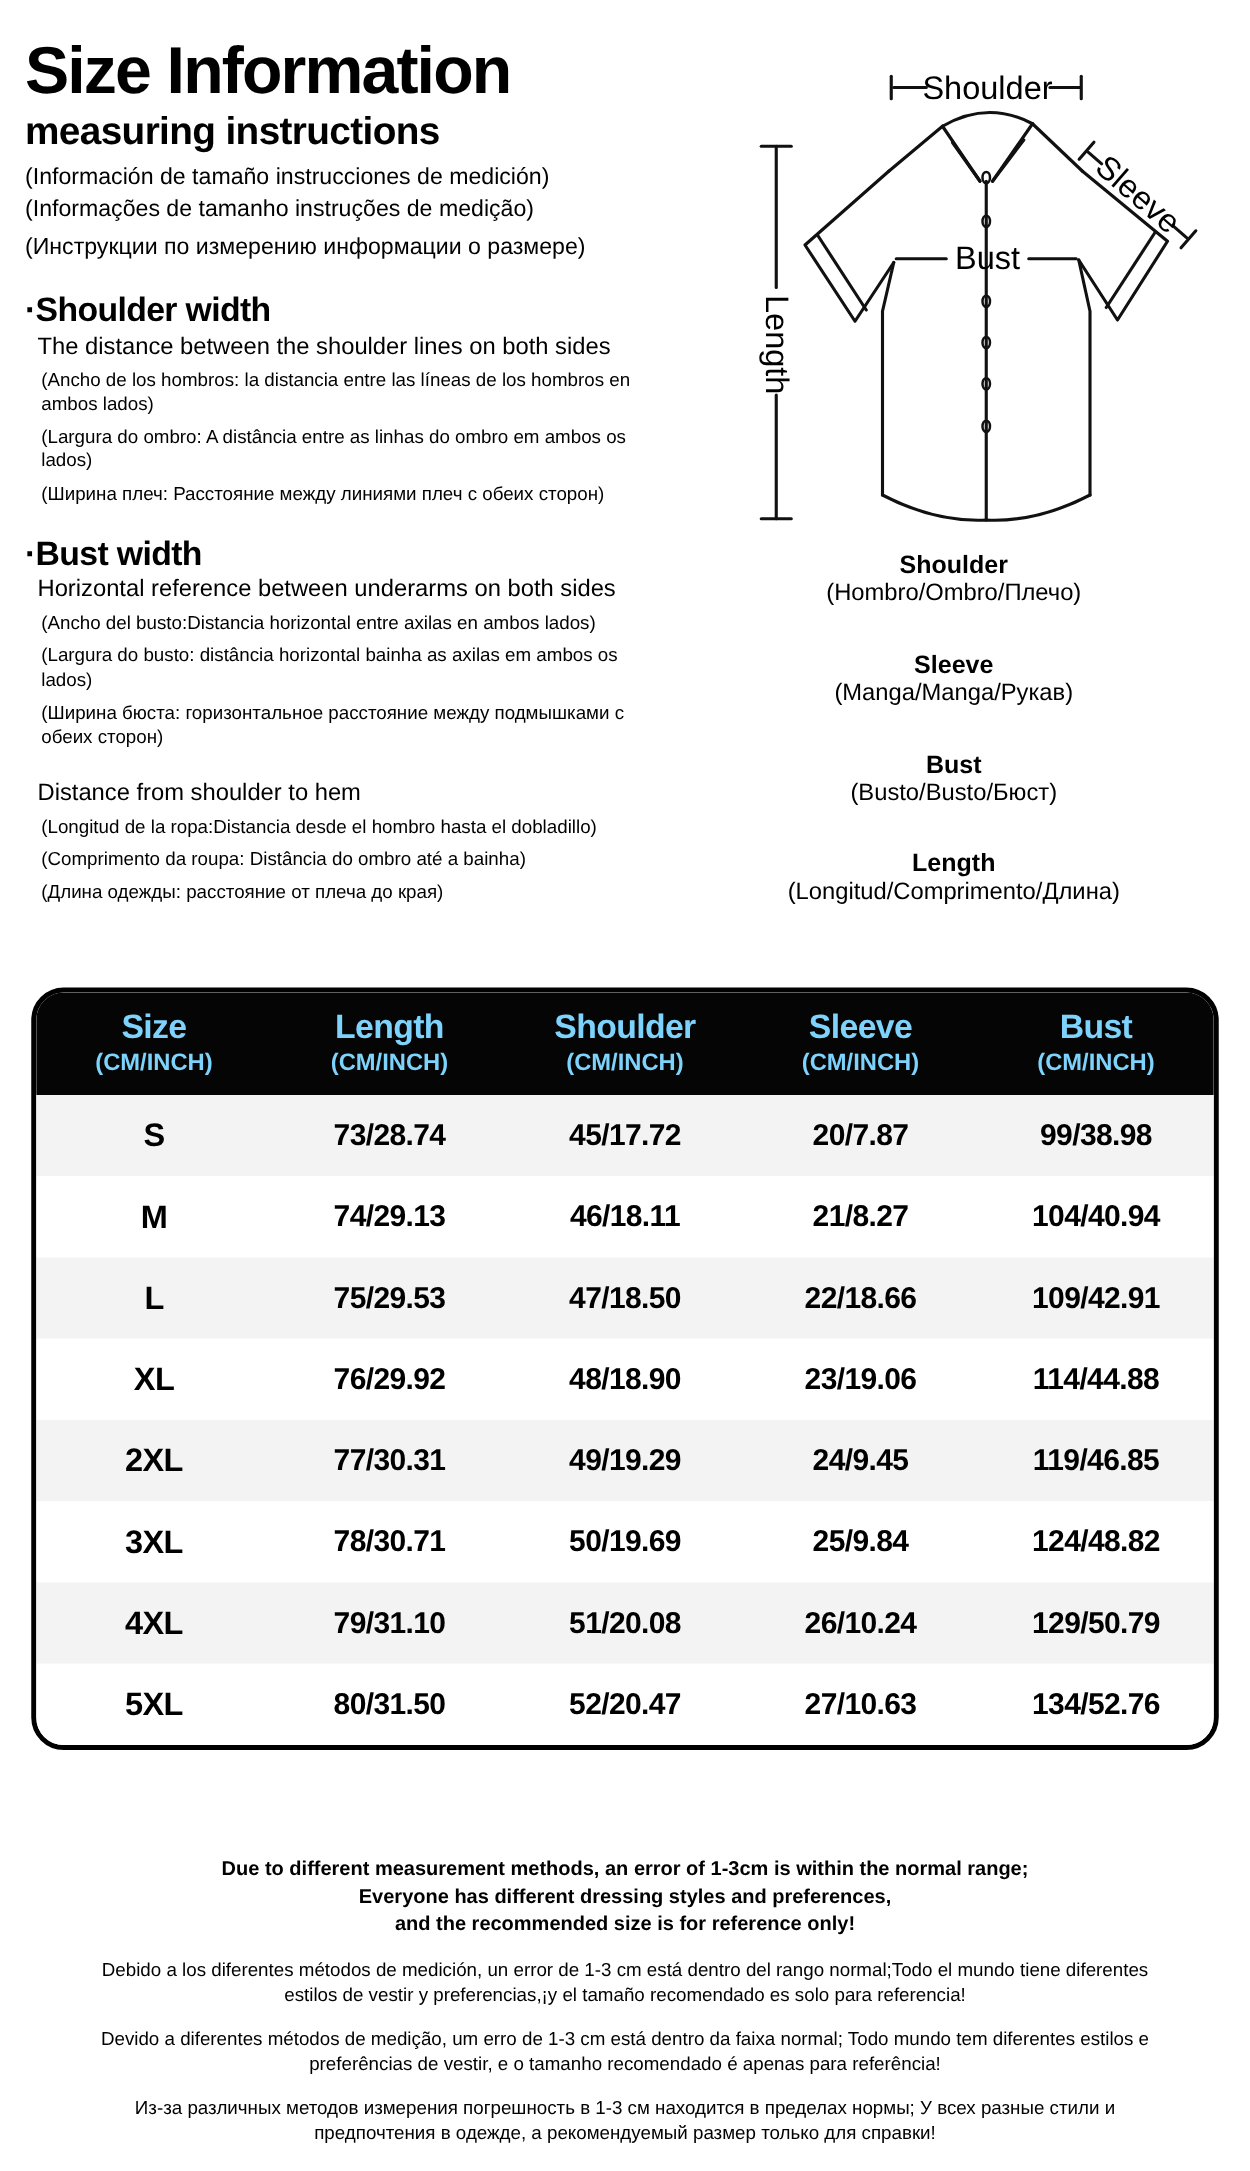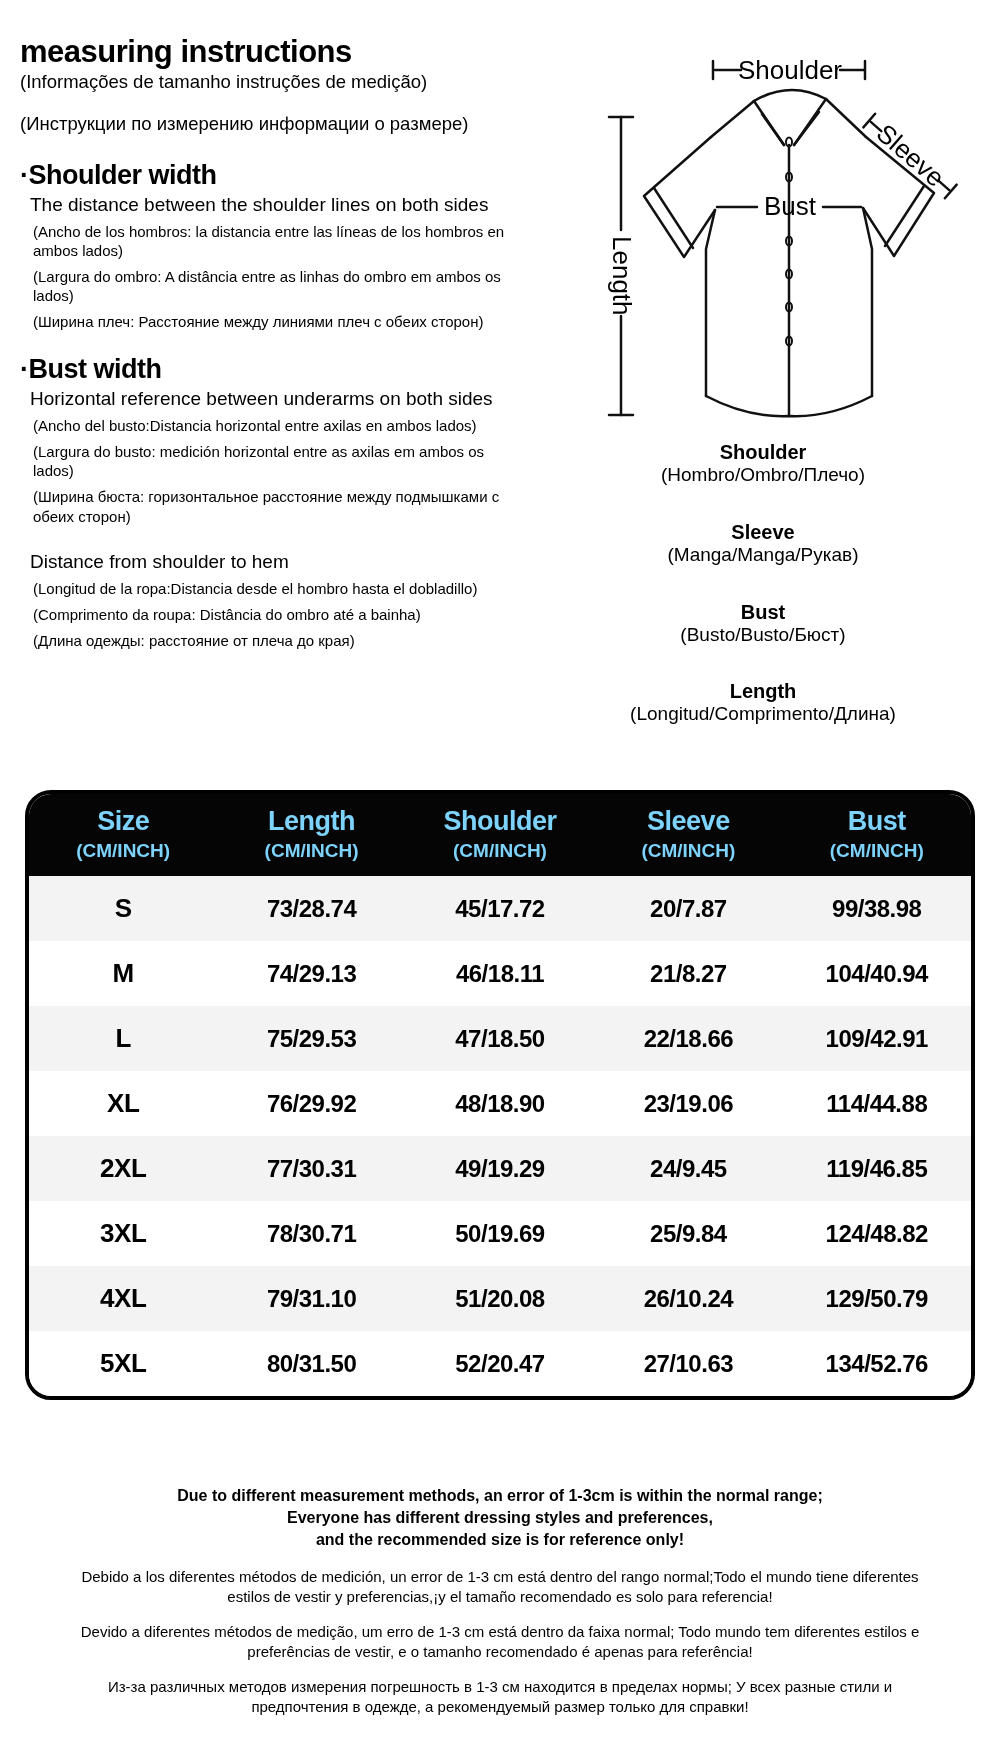--- a/index.html
+++ b/index.html
@@ -42,37 +42,39 @@
   .note-line { font-size:16px; font-weight:bold; line-height:1.38; }
   .foot-trans { font-size:15px; line-height:1.3; margin:16px 70px 0 70px; }
 </style>
 </head>
 <body>
 
 <div class="page">
 
   <div class="top">
     <div class="left-col">
+      <h1 class="title">Size Information</h1>
       <h2 class="subtitle">measuring instructions</h2>
+      <p class="hdr-trans">(Información de tamaño instrucciones de medición)</p>
       <p class="hdr-trans" style="margin-top:0;">(Informações de tamanho instruções de medição)</p>
-      <p class="hdr-trans" style="margin-top:16px;">(Инструкции по измерению информации о размере)</p>
+      <p class="hdr-trans" style="margin-top:4px;">(Инструкции по измерению информации о размере)</p>
 
       <div class="sec">
         <h3 class="sec-title">·Shoulder width</h3>
         <p class="sec-sub">The distance between the shoulder lines on both sides</p>
         <p class="sec-trans">(Ancho de los hombros: la distancia entre las líneas de los hombros en ambos lados)</p>
         <p class="sec-trans">(Largura do ombro: A distância entre as linhas do ombro em ambos os lados)</p>
         <p class="sec-trans">(Ширина плеч: Расстояние между линиями плеч с обеих сторон)</p>
       </div>
 
       <div class="sec">
         <h3 class="sec-title">·Bust width</h3>
         <p class="sec-sub">Horizontal reference between underarms on both sides</p>
         <p class="sec-trans">(Ancho del busto:Distancia horizontal entre axilas en ambos lados)</p>
-        <p class="sec-trans">(Largura do busto: medición horizontal entre as axilas em ambos os lados)</p>
+        <p class="sec-trans">(Largura do busto: distância horizontal bainha as axilas em ambos os lados)</p>
         <p class="sec-trans">(Ширина бюста: горизонтальное расстояние между подмышками с обеих сторон)</p>
       </div>
 
       <div class="sec">
         <p class="sec-sub">Distance from shoulder to hem</p>
         <p class="sec-trans">(Longitud de la ropa:Distancia desde el hombro hasta el dobladillo)</p>
         <p class="sec-trans">(Comprimento da roupa: Distância do ombro até a bainha)</p>
         <p class="sec-trans">(Длина одежды: расстояние от плеча до края)</p>
       </div>
     </div>

